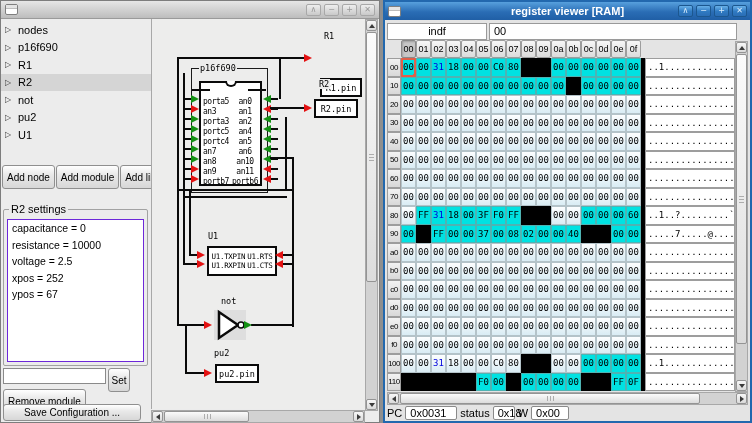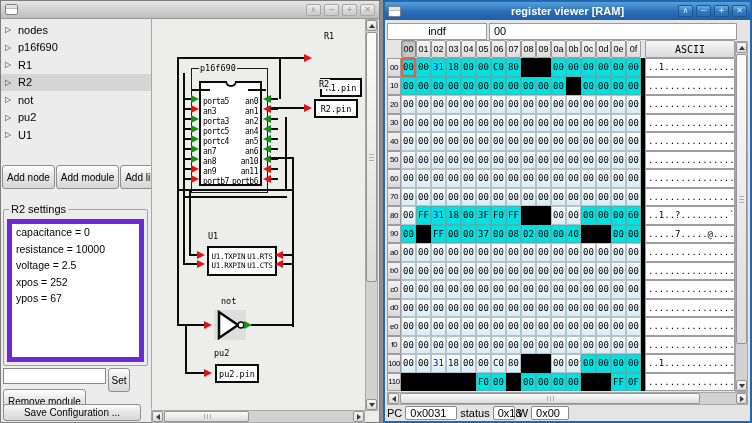--- a/index.html
+++ b/index.html
@@ -40,40 +40,40 @@
   .bb-body{position:absolute;top:18px;left:0;right:0;bottom:0;}
   .bb-left{position:absolute;left:0;top:0;width:150px;height:100%;}
   .titem{height:17.5px;display:flex;align-items:center;font-size:11px;padding-left:4px;gap:6px;}
   .titem.sel{background:#d5d5d5;}
   .texp{font-size:8px;color:#3a3a3a;width:7px;}
   .btnrow{position:absolute;left:1px;display:flex;gap:1px;}
   .row-add{top:146px;}
   .row-trace{top:164px;}
   .frame{position:absolute;left:2px;top:190px;width:145px;height:157px;border:1px solid #a2a2a2;border-radius:2px;box-sizing:border-box;}
   .frame-label{position:absolute;top:-7px;left:5px;background:#ececec;font-size:11px;padding:0 2px;}
-  .listbox{position:absolute;left:3px;top:9px;right:3px;bottom:3px;background:#fff;border:5px solid #6d28d9;overflow:hidden;}
+  .listbox{position:absolute;left:3px;top:9px;right:3px;bottom:3px;background:#fff;border:1px solid #6d28d9;overflow:hidden;}
   .sline{height:16.5px;line-height:16.5px;padding-left:4px;font-size:10.5px;white-space:nowrap;}
   .entry{position:absolute;left:2px;top:349px;width:103px;height:16px;border:1px solid #8a8a8a;
          background:#fff;box-sizing:border-box;font-size:10px;padding:0 2px;font-family:inherit;}
   .set-btn{position:absolute;left:107px;top:349px;width:22px;padding:0;}
   .remove-btn{position:absolute;left:2px;top:370px;}
   .save-btn{position:absolute;left:2px;top:385px;width:138px;height:17px;}
   
   .canvas{position:absolute;left:150px;top:0;width:214px;height:390px;background:#ededec;
           border-left:1px solid #a8a8a8;box-sizing:border-box;overflow:hidden;}
   .wire{position:absolute;background:#0a0a0a;}
   .mod-outline{position:absolute;left:39px;top:49px;width:75px;height:123px;border:1px solid #1a1a1a;}
   .s-label{position:absolute;font-size:8.5px;font-family:"DejaVu Sans Mono",monospace;background:#ededec;padding:0 1px;white-space:nowrap;}
   .chip{position:absolute;left:47px;top:62px;width:63px;height:105px;background:#fff;border:2px solid #0a0a0a;box-sizing:border-box;}
   .notch{position:absolute;left:50%;top:-2px;width:12px;height:6px;margin-left:-6px;background:#fff;
          border:2px solid #0a0a0a;border-top:none;border-radius:0 0 10px 10px;box-sizing:border-box;}
   .pins{position:absolute;left:2px;right:2px;top:13px;}
   .prow{height:10px;display:flex;justify-content:space-between;align-items:center;
         font-size:8px;letter-spacing:-0.5px;font-family:"DejaVu Sans Mono",monospace;white-space:nowrap;}
-  .prow .rp{width:26px;text-align:right;}
+  .prow .rp{width:26px;text-align:center;}
   .parr{position:absolute;width:0;height:0;border-top:4px solid transparent;border-bottom:4px solid transparent;}
   .pinbox{position:absolute;background:#fff;border:2px solid #0a0a0a;box-sizing:border-box;
           display:flex;align-items:center;justify-content:center;font-size:8.5px;
           font-family:"DejaVu Sans Mono",monospace;white-space:nowrap;}
   .u1box{position:absolute;left:55px;top:227px;width:70px;height:30px;background:#fff;border:2px solid #0a0a0a;
          box-sizing:border-box;display:flex;flex-direction:column;justify-content:center;}
   .u1line{display:flex;justify-content:center;gap:2px;font-size:7.5px;letter-spacing:-0.3px;
           font-family:"DejaVu Sans Mono",monospace;line-height:9px;white-space:nowrap;}
   .notbg{position:absolute;left:62px;top:291px;width:32px;height:30px;background:#dedede;}
   .notsvg{position:absolute;left:60px;top:289px;}
@@ -375,21 +375,20 @@
       <div class="colh">07</div>
       <div class="colh">08</div>
       <div class="colh">09</div>
       <div class="colh">0a</div>
       <div class="colh">0b</div>
       <div class="colh">0c</div>
       <div class="colh">0d</div>
       <div class="colh">0e</div>
       <div class="colh">0f</div>
       <div class="hgap"></div>
-      <div class="ascii-h">ASCII</div>
     </div>
   <div class="grid" id="rv-grid">
       <div class="grow">
         <div class="rlabel">00</div>
         <div class="cell cy sel">00</div>
         <div class="cell cy">00</div>
         <div class="cell cy bl">31</div>
         <div class="cell cy">18</div>
         <div class="cell cy">00</div>
         <div class="cell cy">00</div>

